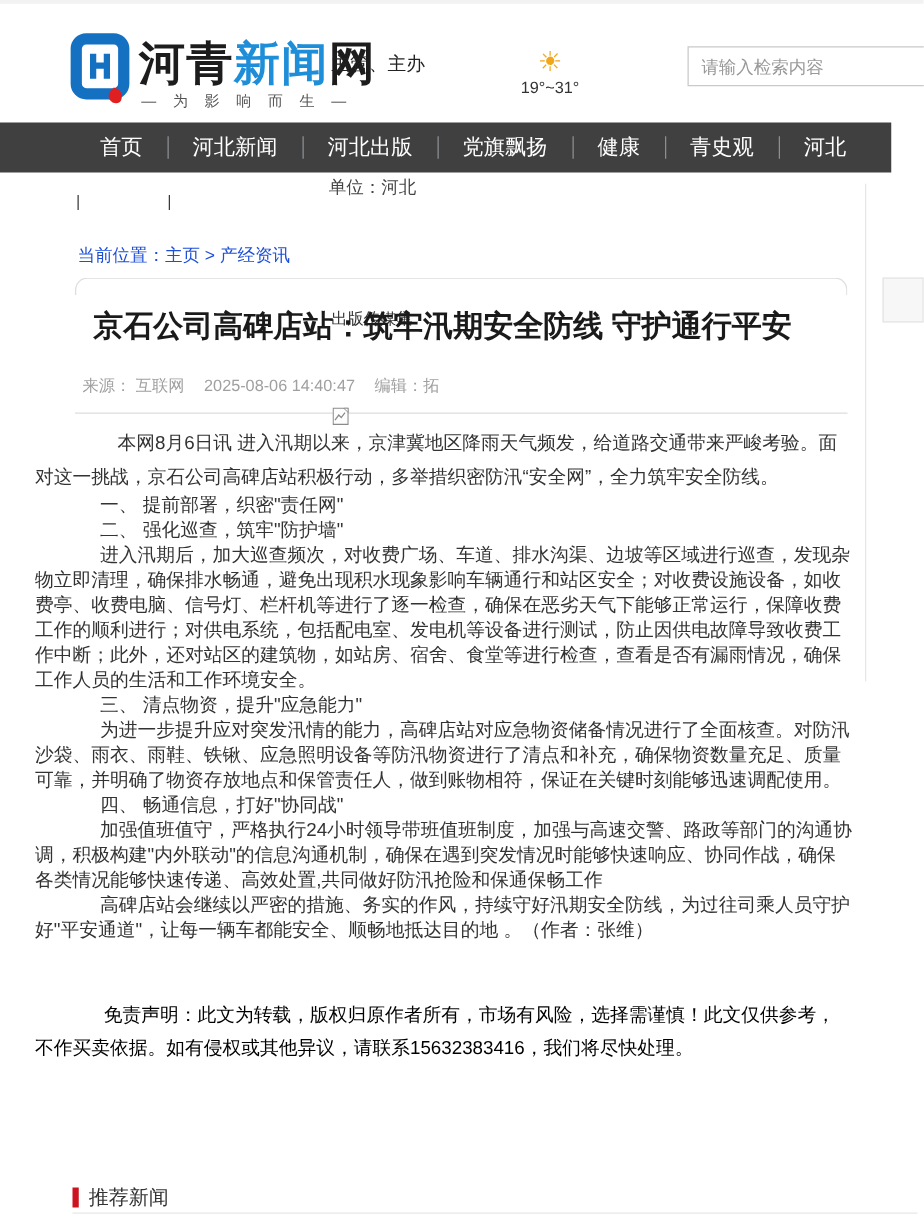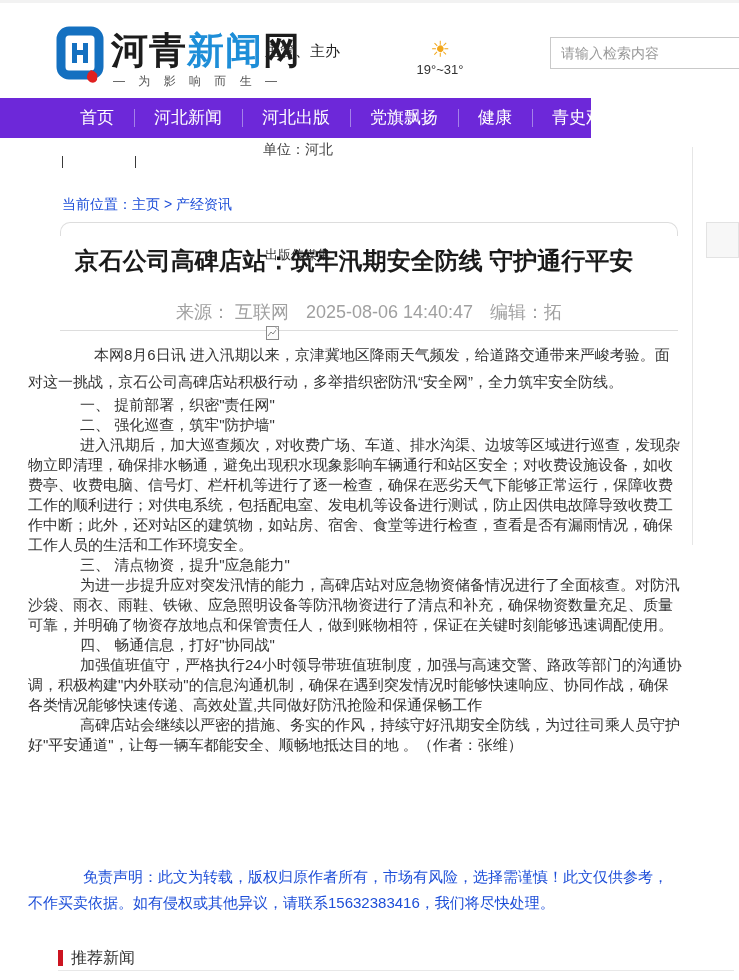--- a/index.html
+++ b/index.html
@@ -27,21 +27,21 @@
   .weather .temp { display:block; margin-top:0; font-size:13px; color:#333; }
   .search-box { left:550px; top:37px; width:205px; height:32px; }
   .search-box input {
     width:100%; height:100%; border:1px solid #c9c9c9; background:#fff;
     font-size:14px; color:#333; padding:0 10px; outline:none;
     font-family:"Liberation Sans","DejaVu Sans",sans-serif;
   }
   .search-box input::placeholder { color:#999; }
 
   
-  .nav { left:0; top:98px; width:591px; height:40px; background:#6d28d9; overflow:hidden; }
+  .nav { left:0; top:98px; width:713px; height:40px; background:#404040; overflow:hidden; }
   .nav ul { list-style:none; display:flex; align-items:center; height:40px; padding-left:60px; }
   .nav li { position:relative; padding:0 20px; font-size:17px; color:#fff;
             white-space:nowrap; cursor:pointer; line-height:40px; }
   .nav li + li::before { content:""; position:absolute; left:0; top:11px; width:1px; height:18px;
             background:rgba(230,240,250,0.45); }
 
   
   .unit-text { left:263px; top:141px; font-size:14px; color:#444; }
   .tick { width:1px; height:12px; background:#3a3a3a; top:156px; }
   .tick1 { left:62px; } .tick2 { left:135px; }
@@ -55,31 +55,31 @@
   }
 
   
   .side-divider { left:692px; top:147px; width:1px; height:398px; background:#e6e6e6; }
   .side-box { left:706px; top:222px; width:33px; height:36px; background:#f7f7f7; border:1px solid #e3e3e3; }
 
   
   .kicker { left:265px; top:246px; font-size:13px; color:#333; }
   .title { left:30px; top:245px; width:648px; text-align:center; font-size:24px;
            font-weight:700; color:#1a1a1a; white-space:nowrap; }
-  .meta { left:60px; top:300px; width:618px; text-align:center; font-size:18px; color:#a0a0a0; }
+  .meta { left:60px; top:300px; width:618px; font-size:13px; color:#a0a0a0; }
   .meta span { margin:0 6px; }
   .meta-rule { left:60px; top:330px; width:618px; height:1px; background:#ddd; }
   .broken-img { left:266px; top:326px; width:13px; height:14px; }
 
   
   .body-text { left:28px; top:341px; width:654px; font-size:15px; color:#333; }
   .p-lead { line-height:27px; text-indent:66px; }
   .p-dense { line-height:20px; text-indent:52px; }
-  .disclaimer { left:28px; top:864px; width:654px; font-size:15px; line-height:26px;
-                text-indent:55px; color:#1d4ed8; }
+  .disclaimer { left:28px; top:800px; width:654px; font-size:15px; line-height:26px;
+                text-indent:55px; color:#000000; }
 
   
   .rec-bar { left:58px; top:950px; width:5px; height:16px; background:#cc1420; }
   .rec-title { left:71px; top:948px; font-size:16px; color:#333; }
   .rec-rule { left:58px; top:970px; width:676px; height:1px; background:#e8e8e8; }
 </style>
 </head>
 <body>
 
 <div class="abs top-strip"></div>

